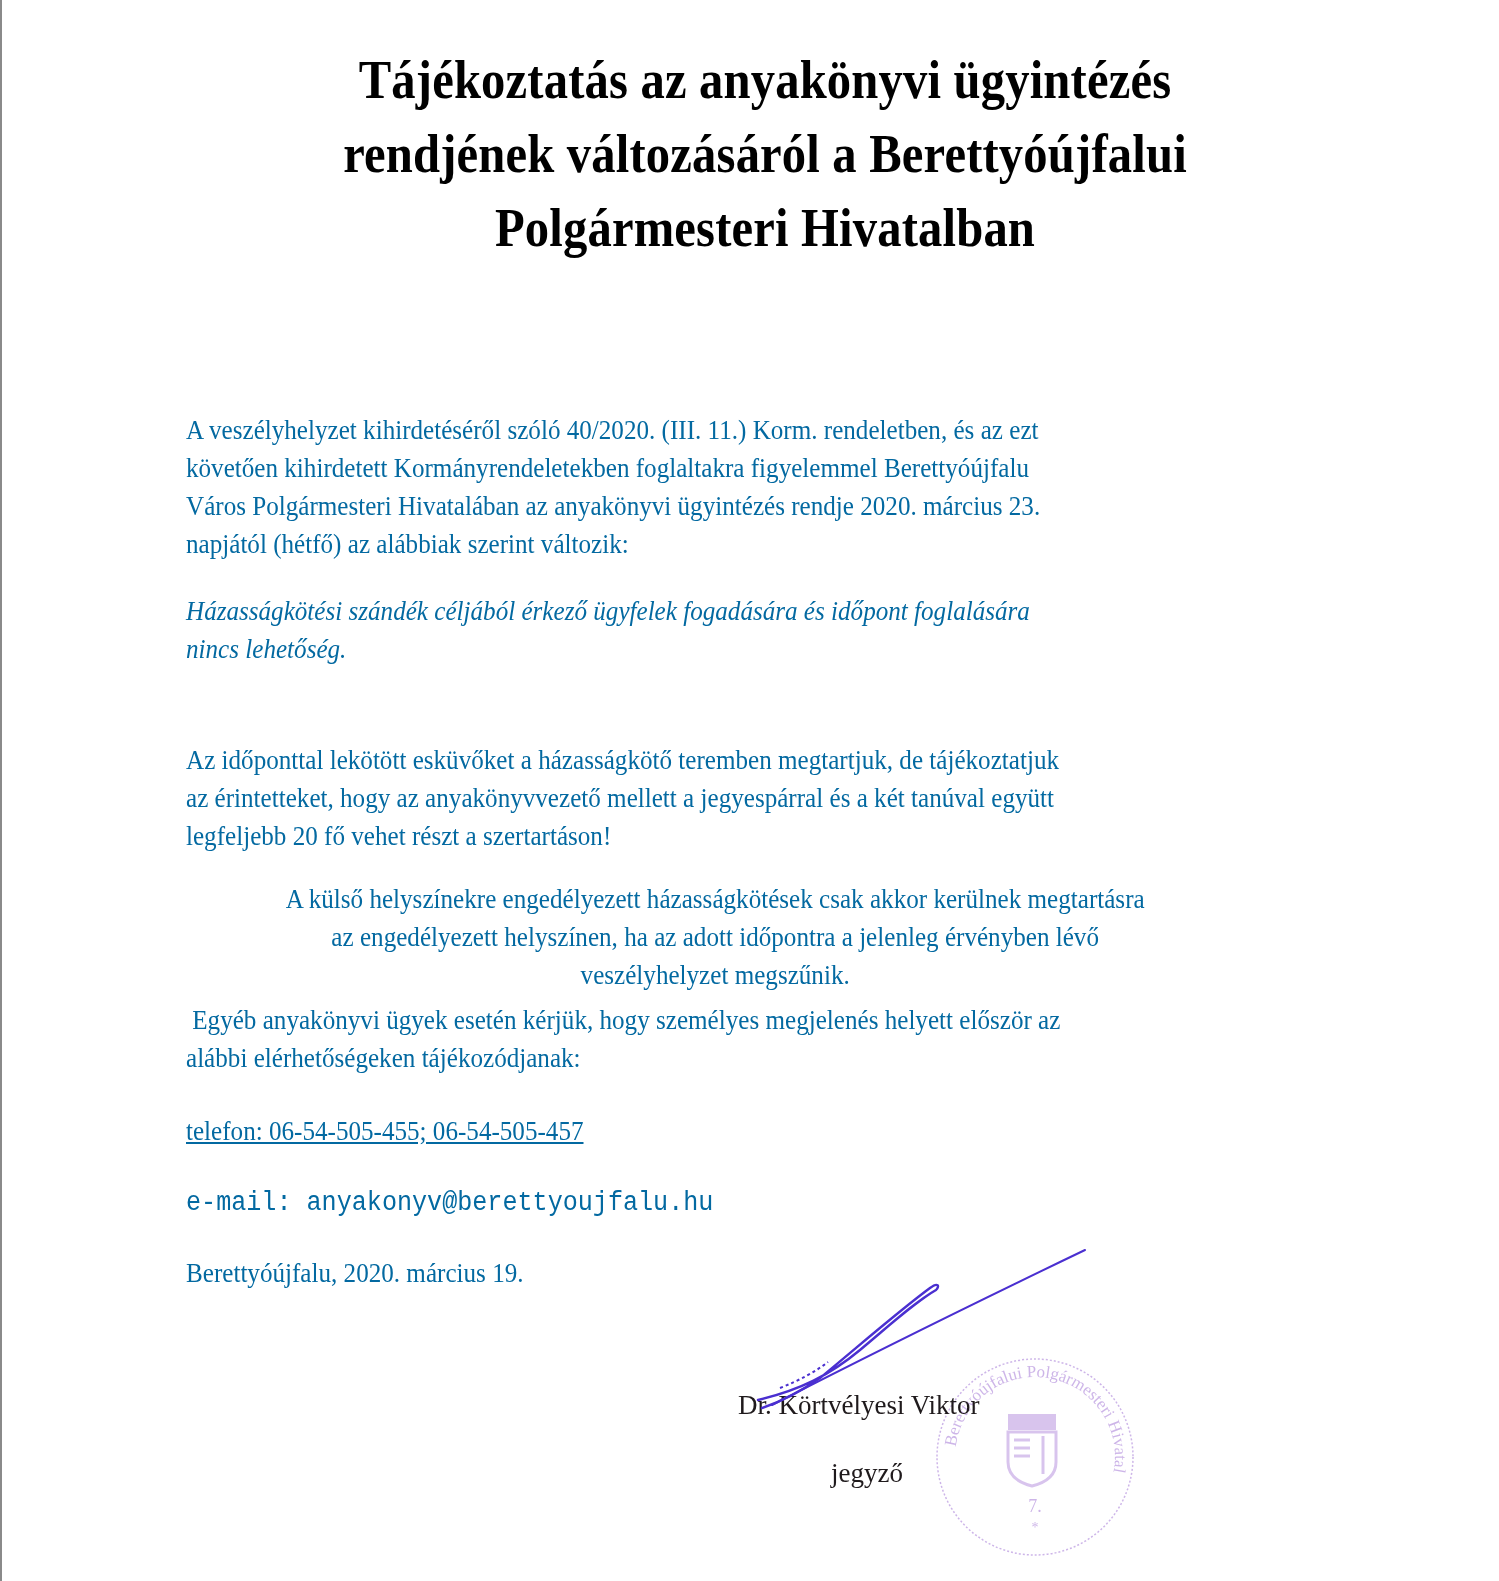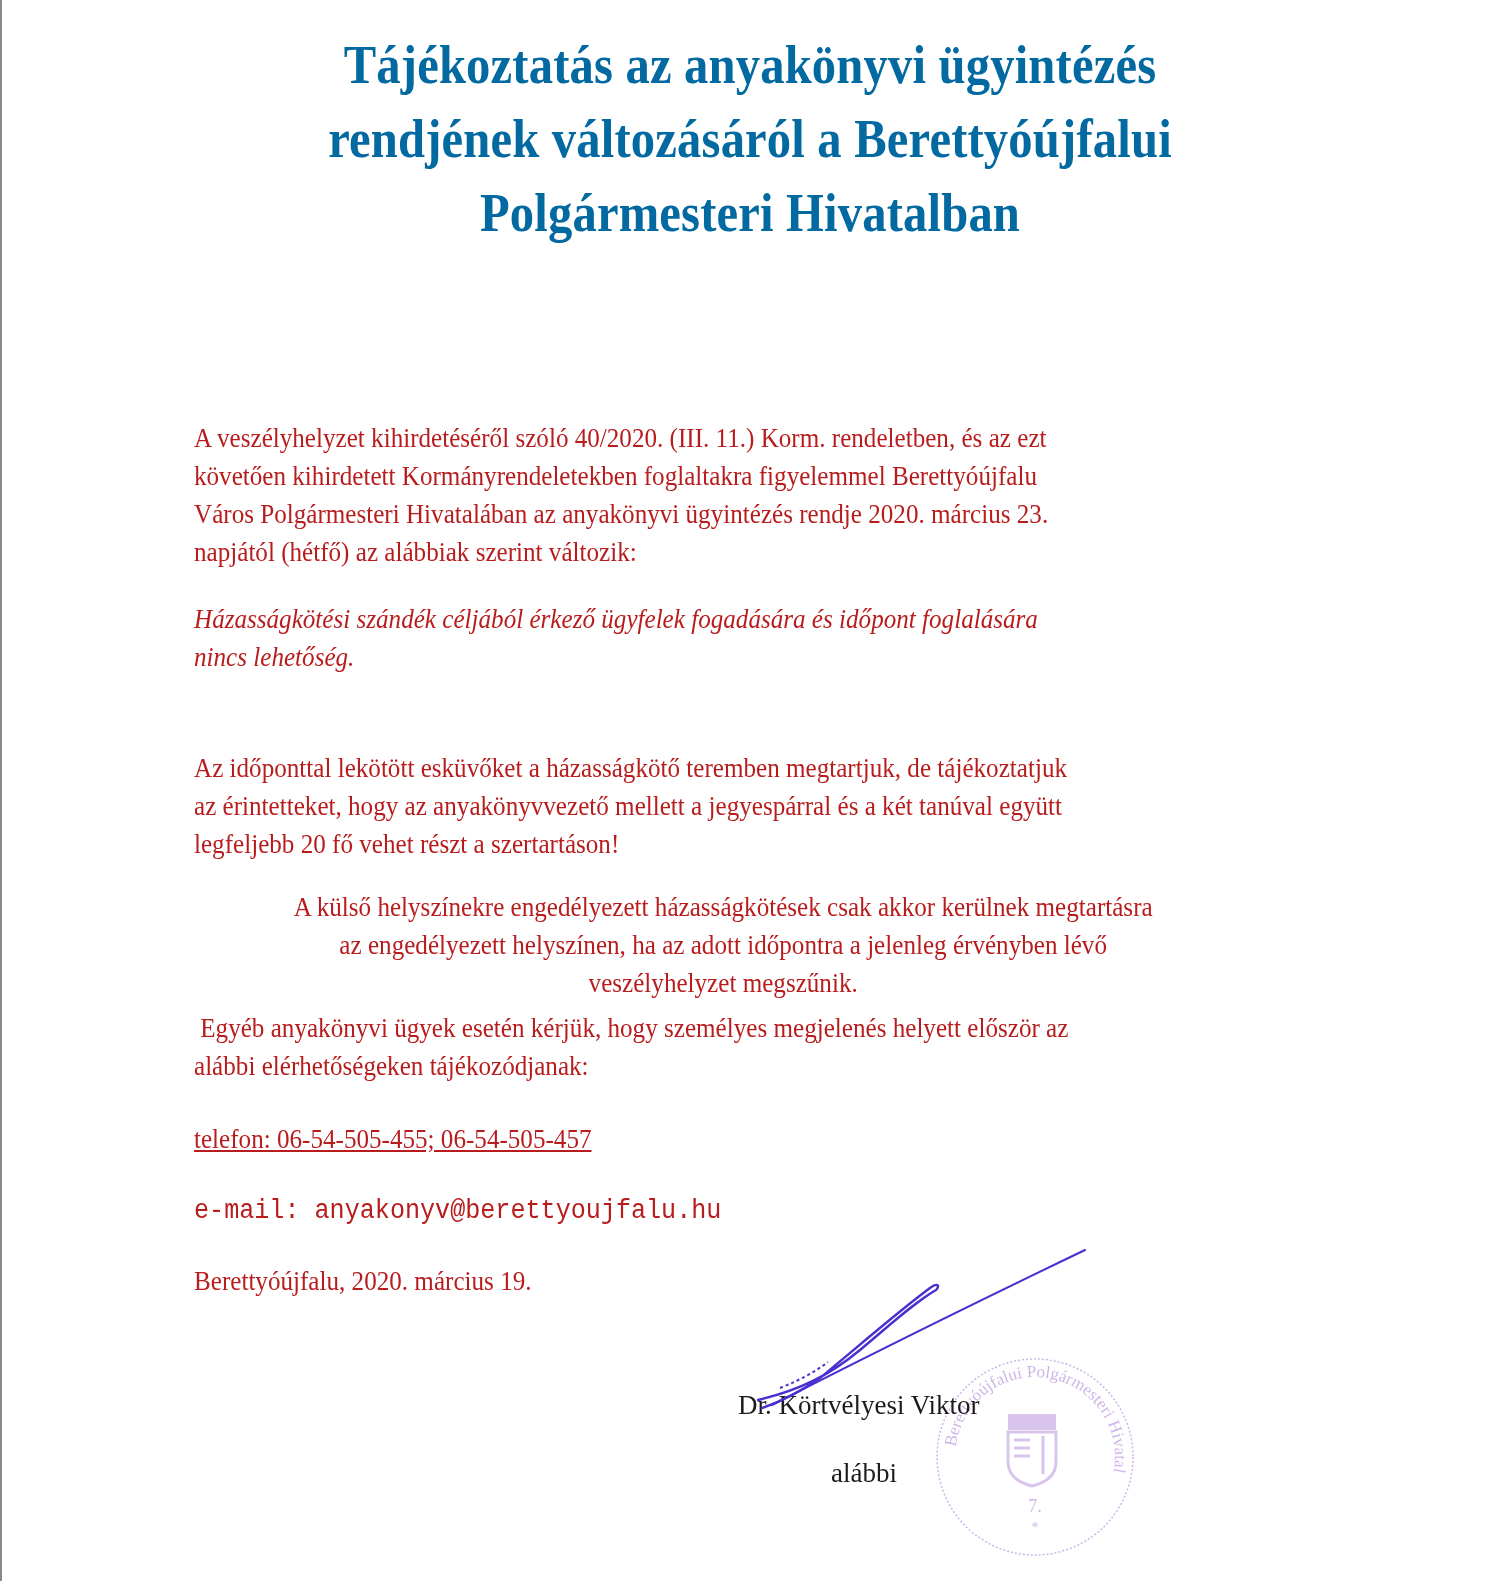--- a/index.html
+++ b/index.html
@@ -17,33 +17,33 @@
     background: #8a8a8a;
   }
   .title {
     position: absolute;
     left: 180px; top: 28px; width: 1140px;
     text-align: center;
     font-family: "Liberation Serif", "DejaVu Serif", serif;
     font-weight: bold;
     font-size: 54px;
     line-height: 74px;
-    color: #0369a1;
+    color: #000000;
     letter-spacing: 0.2px;
-    margin: 0;
+    margin: 15px;
   }
   .title .line { display: block; transform: scaleX(0.9); transform-origin: center; }
   .body-text {
     position: absolute;
     left: 182px;
     width: 1138px;
     font-size: 27px;
     line-height: 38px;
-    color: #b91c1c;
-    margin: 12px;
+    color: #0369a1;
+    margin: 4px;
   }
   .cond { transform: scaleX(0.93); transform-origin: left; white-space: nowrap; display: block; }
   .p1 { top: 407px; }
   .p2 { top: 588px; font-style: italic; }
   .p3 { top: 737px; }
   .p4 { top: 876px; text-align: center; }
   .p5 { top: 997px; }
   .p6 { top: 1108px; text-decoration: underline; }
   .p7 { top: 1180px; font-family: Liberation Mono, monospace; }
   .p8 { top: 1250px; }
@@ -124,19 +124,19 @@
     <line x1="84" y1="88" x2="100" y2="88" stroke="#b995e0" stroke-width="3"></line>
     <line x1="84" y1="96" x2="100" y2="96" stroke="#b995e0" stroke-width="3"></line>
     <line x1="84" y1="104" x2="100" y2="104" stroke="#b995e0" stroke-width="3"></line>
     <line x1="113" y1="84" x2="113" y2="122" stroke="#b995e0" stroke-width="3"></line>
   </g>
   <text x="105" y="160" text-anchor="middle" font-size="18" fill="#a57ad6" font-family="Liberation Serif, serif">7.</text>
   <text x="105" y="180" text-anchor="middle" font-size="14" fill="#a57ad6" font-family="Liberation Serif, serif">*</text>
 </svg>
 
 <p class="signer-name">Dr. Körtvélyesi Viktor</p>
-<p class="signer-title">alábbi</p>
+<p class="signer-title">jegyző</p>
 
 <svg class="signature" viewBox="0 0 360 170">
   <path d="M18 160 C 60 150, 90 135, 120 110 C 150 85, 175 62, 196 50 C 200 46, 198 42, 190 48 C 160 70, 120 105, 80 138 C 60 152, 40 162, 22 168" fill="none" stroke="#4a2fd0" stroke-width="2.4" stroke-linecap="round"></path>
   <path d="M32 165 C 110 125, 220 70, 345 10" fill="none" stroke="#4a2fd0" stroke-width="2" stroke-linecap="round"></path>
   <path d="M40 148 C 60 140, 75 132, 88 122" fill="none" stroke="#4a2fd0" stroke-width="2" stroke-dasharray="3 3"></path>
 </svg>
 
 </body></html>

